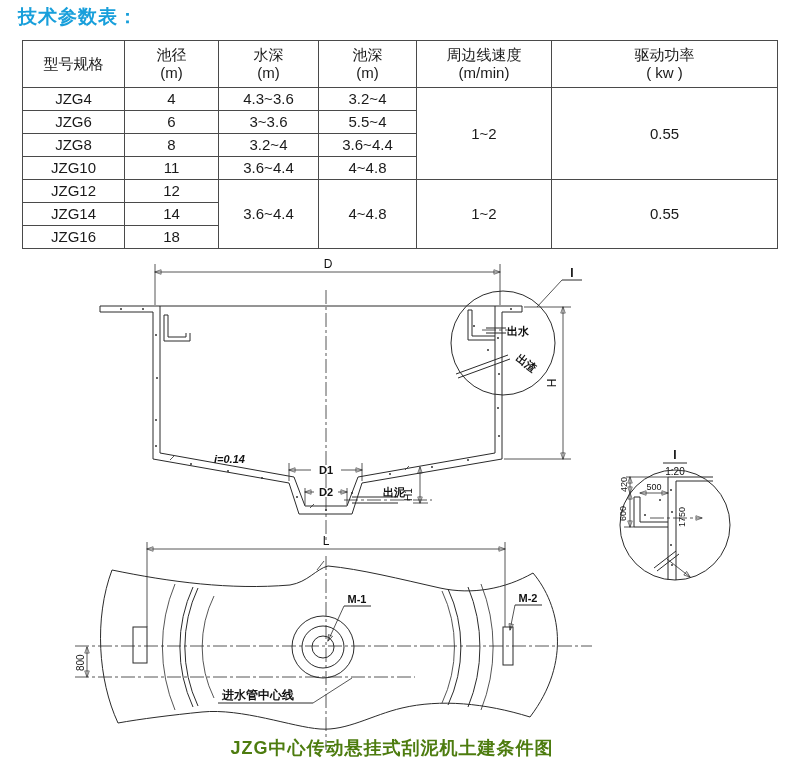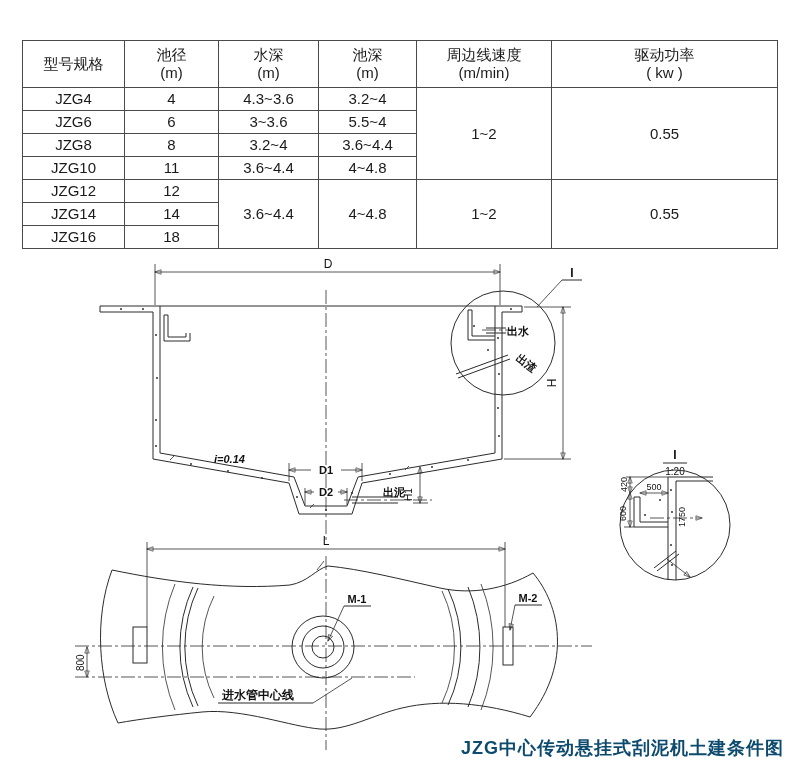--- a/index.html
+++ b/index.html
@@ -17,28 +17,29 @@
   .draw line,.draw path,.draw circle,.draw rect{stroke:#2b2b2b;fill:none;stroke-width:1;}
   .draw .thin{stroke-width:0.8;}
   .draw .cl{stroke-dasharray:14 3 3 3;stroke-width:0.8;}
   .draw text{font-family:"Liberation Sans",sans-serif;font-size:11px;fill:#111;stroke:none;}
   .draw text.tb{font-weight:700;}
   .draw text.ts{font-size:9px;}
   .draw text.t12{font-size:12px;}
   .draw text.t10{font-size:10px;}
   .draw text.ti{font-style:italic;font-weight:700;}
   .draw .dot{fill:#333;stroke:none;}
-  .caption{position:absolute;left:0;top:736px;width:784px;text-align:right;
-        font-size:18px;font-weight:700;color:#0c4a6e;letter-spacing:1px;}
+  .caption{position:absolute;left:0;top:736px;width:784px;text-align:center;
+        font-size:18px;font-weight:700;color:#4d7c0f;letter-spacing:1px;}
 </style>
 </head>
 <body>
 
 <div class="page">
 
+  <div class="title">技术参数表：</div>
 
   <table class="spec">
     <colgroup>
       <col style="width:102px">
         <col style="width:94px">
         <col style="width:100px">
       <col style="width:98px">
         <col style="width:135px">
         <col style="width:226px">
     </colgroup>

